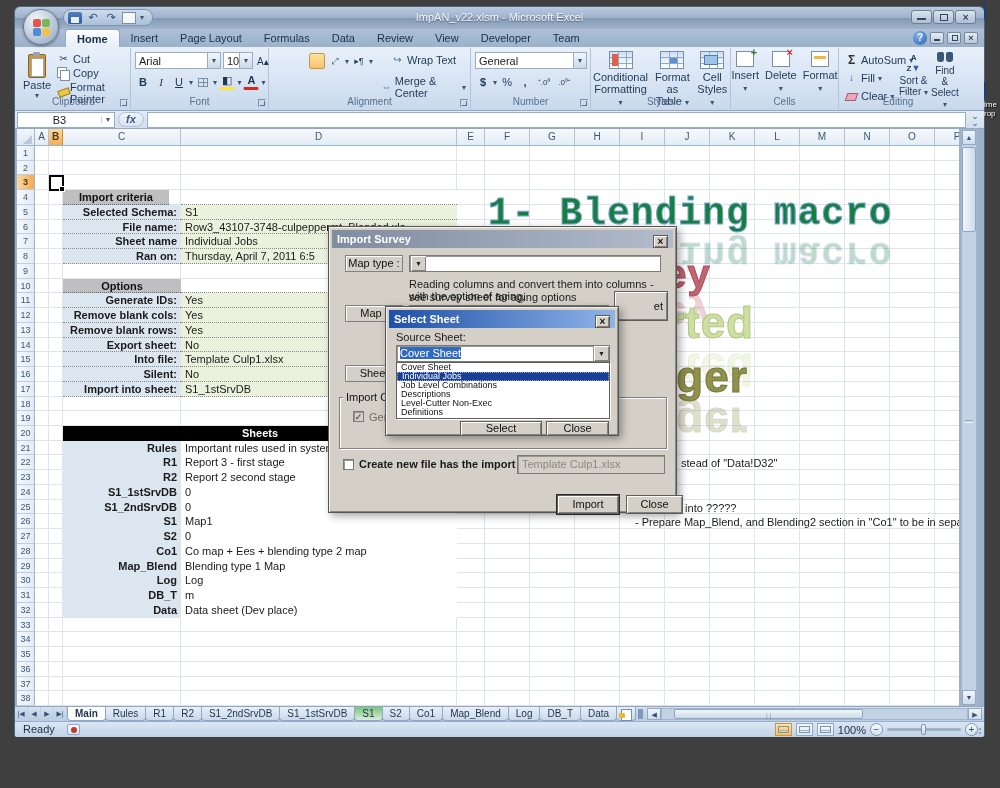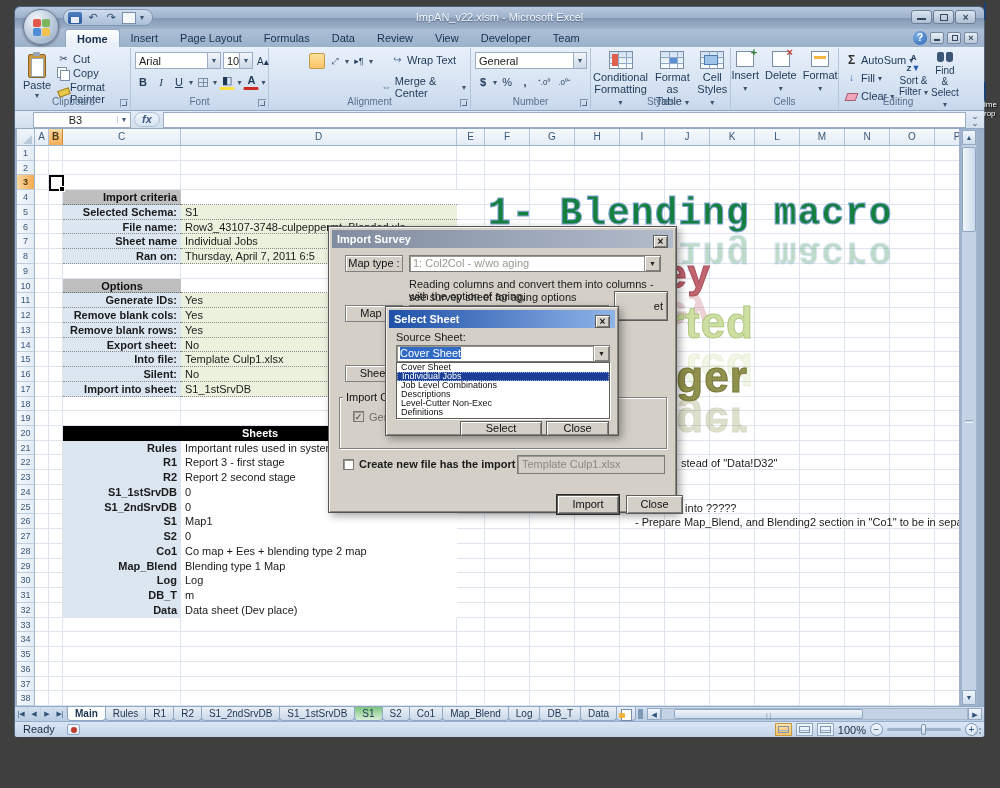--- a/index.html
+++ b/index.html
@@ -111,21 +111,21 @@
   .clear-ic:before { content:""; position:absolute; left:1px; top:3px; width:9px; height:6px; background:#f0a6b8; border:1px solid #a06070; transform:skewX(-20deg); }
   .az-ic { font-size:8px; font-weight:bold; color:#20425f; line-height:6px; }
   .funnel { color:#2a5db0; font-size:9px; }
   .binoc { position:relative; width:16px; height:12px; }
   .binoc:before, .binoc:after { content:""; position:absolute; top:1px; width:7px; height:10px; background:#3c5676; border-radius:2px 2px 3px 3px; }
   .binoc:before{ left:0; } .binoc:after{ right:0; }
 
   
   .fbar { position:absolute; left:0; top:104px; right:0; height:18px; background:linear-gradient(#e3ebf6,#d2dfee);
     border-bottom:1px solid #92a9c4; display:flex; align-items:center; }
-  .namebox { width:98px; height:16px; margin-left:18px; background:#fff; border:1px solid #9badc4; font-size:11px;
+  .namebox { width:98px; height:16px; margin-left:2px; background:#fff; border:1px solid #9badc4; font-size:11px;
     display:flex; align-items:center; }
   .namebox .nb-val { flex:1; text-align:center; color:#1c1c1c; }
   .namebox .nb-dd { width:13px; font-size:7px; color:#41587a; text-align:center; border-left:1px solid #c4d2e2; }
   .fx-btn { width:26px; text-align:center; font-size:11px; font-style:italic; font-weight:bold; color:#3f5a7d;
     background:linear-gradient(#f0f5fa,#d8e4f0); border:1px solid #aebfd4; border-radius:8px; margin:0 3px; height:15px; line-height:13px; }
   .f-input { flex:1; height:16px; background:#fff; border:1px solid #9badc4; font-size:11px; padding:0 3px; color:#1c1c1c; }
   .f-exp { width:14px; height:14px; margin:0 2px; text-align:center; color:#41587a; font-size:9px; line-height:7px; }
 
   
   .colhdr { position:absolute; left:2px; top:122px; width:942px; height:17px; overflow:hidden;
@@ -573,21 +573,21 @@
         <div class="rowhdr" style="top: 530.526px; height: 14.7368px; line-height: 14.7368px;">37</div>
         <div class="rowhdr" style="top: 545.263px; height: 14.7368px; line-height: 14.7368px;">38</div>
       </div>
     <div id="wordart">
         <div class="wm" style="left: 471px; top: 46px; font-size: 38px; color: #15803d; font-family: Liberation Mono, monospace; -webkit-text-stroke: 1px rgb(127, 163, 212);"><span>1- Blending macro</span><span class="refl">1- Blending macro</span></div>
         <div class="wm" style="left: 624px; top: 106px; font-size: 40px; color: rgb(194, 101, 112); -webkit-text-stroke: 1px rgb(168, 79, 92);"><span>vey</span><span class="refl">vey</span></div>
         <div class="wm" style="left: 622px; top: 152px; font-size: 44px; color: rgb(206, 223, 164); -webkit-text-stroke: 1px rgb(178, 199, 129);"><span>orted</span><span class="refl">orted</span></div>
         <div class="wm" style="left: 606px; top: 206px; font-size: 44px; color: rgb(144, 145, 76); -webkit-text-stroke: 1px rgb(117, 118, 58);"><span>nager</span><span class="refl">nager</span></div>
       </div>
     <div id="cellLayer">
-        <div class="cell hdrc" style="left: 46px; top: 44.2105px; width: 118px; height: 14.7368px; text-align: right;">Import criteria</div>
+        <div class="cell hdrc" style="left: 46px; top: 44.2105px; width: 106px; height: 14.7368px;">Import criteria</div>
         <div class="cell valg" style="left: 164px; top: 44.2105px; width: 276px; height: 14.7368px; background: rgb(255, 255, 255); border-bottom: 1px dotted rgb(138, 138, 138);"></div>
         <div class="cell lbl" style="left: 46px; top: 58.9474px; width: 118px; height: 14.7368px;">Selected Schema:</div>
         <div class="cell valg" style="left: 164px; top: 58.9474px; width: 276px; height: 14.7368px;">S1</div>
         <div class="cell lbl" style="left: 46px; top: 73.6842px; width: 118px; height: 14.7368px;">File name:</div>
         <div class="cell valg" style="left: 164px; top: 73.6842px; width: 276px; height: 14.7368px;">Row3_43107-3748-culpeppermt_Blended.xls</div>
         <div class="cell lbl" style="left: 46px; top: 88.4211px; width: 118px; height: 14.7368px;">Sheet name</div>
         <div class="cell valg" style="left: 164px; top: 88.4211px; width: 276px; height: 14.7368px;">Individual Jobs</div>
         <div class="cell lbl" style="left: 46px; top: 103.158px; width: 118px; height: 14.7368px;">Ran on:</div>
         <div class="cell valg" style="left: 164px; top: 103.158px; width: 276px; height: 14.7368px;">Thursday, April 7, 2011 6:5</div>
         <div class="cell hdrc" style="left: 46px; top: 132.632px; width: 118px; height: 14.7368px;">Options</div>
@@ -647,21 +647,20 @@
     <div class="varr" style="bottom:0">▼</div>
   </div>
 
   <div class="dlg" style="left:313px;top:219px;width:349px;height:287px;z-index:10">
     <div class="dlg-title gray">
       <span>Import Survey</span>
       <span class="dlg-x" style="top:5px;right:5px">×</span>
     </div>
     <div class="lblbox" style="left:16px;top:28px;width:58px;height:17px"><span>Map type :</span></div>
     <div class="dcombo" style="left:80px;top:28px;width:252px;height:17px">
-      <span class="dval" style="color:#9a988f">1: Col2Col - w/wo aging</span>
         <span class="darr">▼</span>
     </div>
     <div class="dtext" style="left:80px;top:51px"><span>Reading columns and convert them into columns - with the option of aging,</span></div>
     <div class="dtext" style="left:80px;top:64px"><span>see survey sheet for aging options</span></div>
 
     <div class="dbtn" style="left:285px;top:64px;width:54px;height:30px;line-height:28px;text-align:right;padding-right:4px"><span>et</span></div>
     <div class="lblbox" style="left:16px;top:78px;width:58px;height:17px"><span>Map :</span></div>
     <div class="dcombo" style="left:80px;top:78px;width:200px;height:17px">
       <span class="dval">S1: Culp 1: Culpepper schema 1</span>
         <span class="darr">▼</span>

